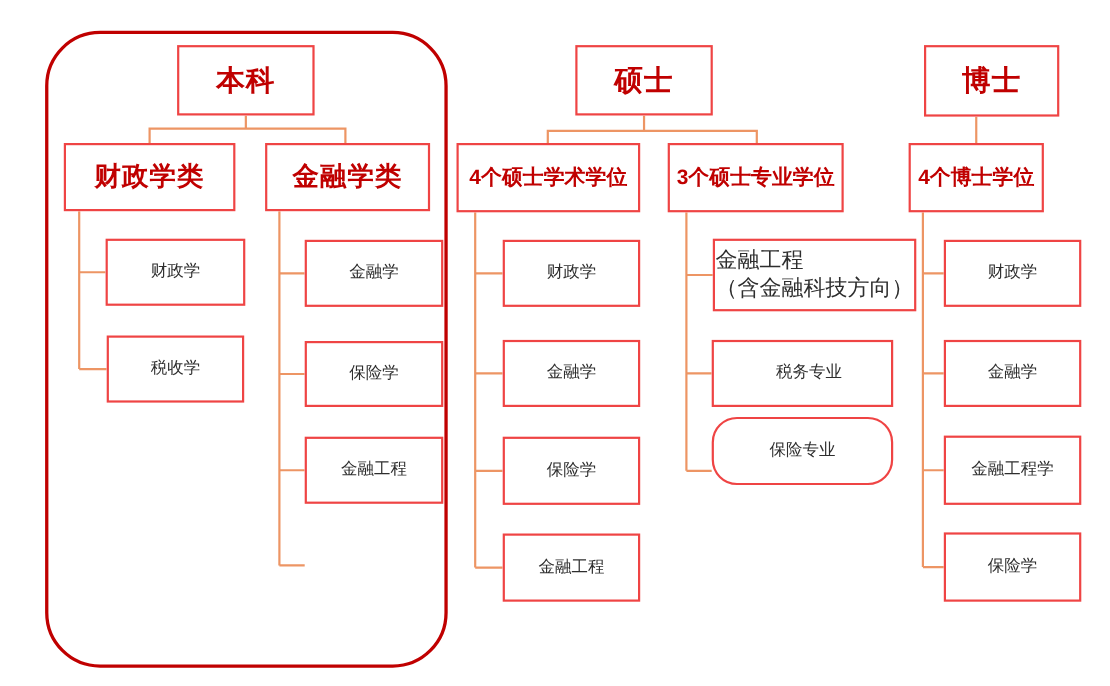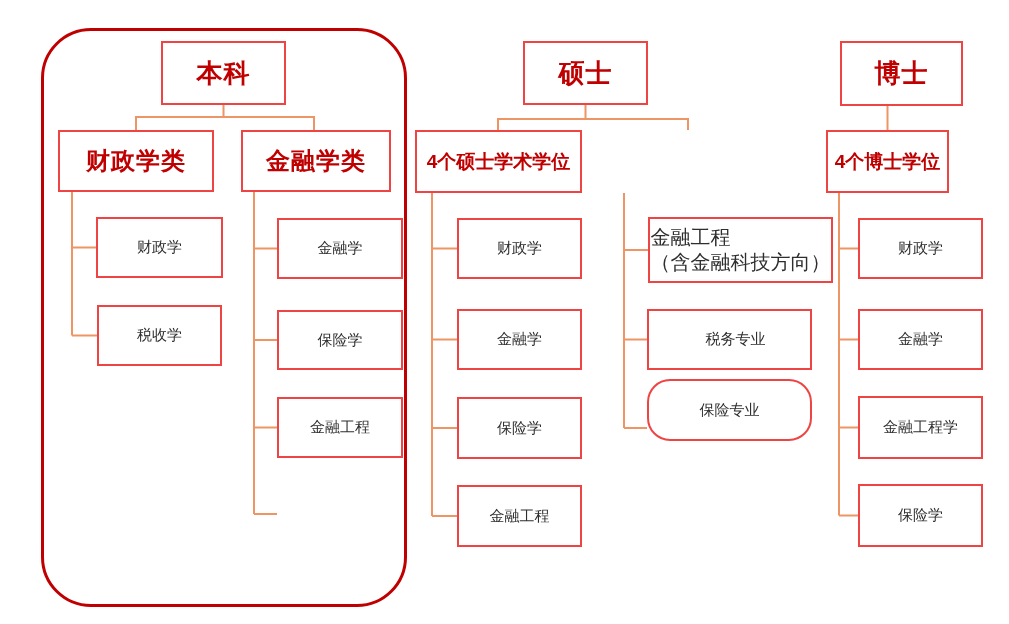--- a/index.html
+++ b/index.html
@@ -74,20 +74,21 @@
   <div class="node hdr hdr-md" style="left:58px; top:130px; width:156px; height:62px;">财政学类</div>
   <div class="node hdr hdr-md" style="left:241px; top:130px; width:150px; height:62px;">金融学类</div>
   <div class="node leaf" style="left:96px; top:217px; width:127px; height:61px;">财政学</div>
   <div class="node leaf" style="left:97px; top:305px; width:125px; height:61px;">税收学</div>
   <div class="node leaf" style="left:277px; top:218px; width:126px; height:61px;">金融学</div>
   <div class="node leaf" style="left:277px; top:310px; width:126px; height:60px;">保险学</div>
   <div class="node leaf" style="left:277px; top:397px; width:126px; height:61px;">金融工程</div>
 
   <div class="node hdr hdr-lg" style="left:523px; top:41px; width:125px; height:64px;">硕士</div>
   <div class="node hdr hdr-sm" style="left:415px; top:130px; width:167px; height:63px;">4个硕士学术学位</div>
+  <div class="node hdr hdr-sm" style="left:607px; top:130px; width:160px; height:63px;">3个硕士专业学位</div>
   <div class="node leaf" style="left:457px; top:218px; width:125px; height:61px;">财政学</div>
   <div class="node leaf" style="left:457px; top:309px; width:125px; height:61px;">金融学</div>
   <div class="node leaf" style="left:457px; top:397px; width:125px; height:62px;">保险学</div>
   <div class="node leaf" style="left:457px; top:485px; width:125px; height:62px;">金融工程</div>
   <div class="node leaf leaf-sm" style="left:648px; top:217px; width:185px; height:66px;">金融工程
 （含金融科技方向）</div>
   <div class="node leaf" style="left:647px; top:309px; width:165px; height:61px;padding-left:12px;">税务专业</div>
   <div class="node leaf" style="left:647px; top:379px; width:165px; height:62px;border-radius:23px;">保险专业</div>
 
   <div class="node hdr hdr-lg" style="left:840px; top:41px; width:123px; height:65px;">博士</div>

